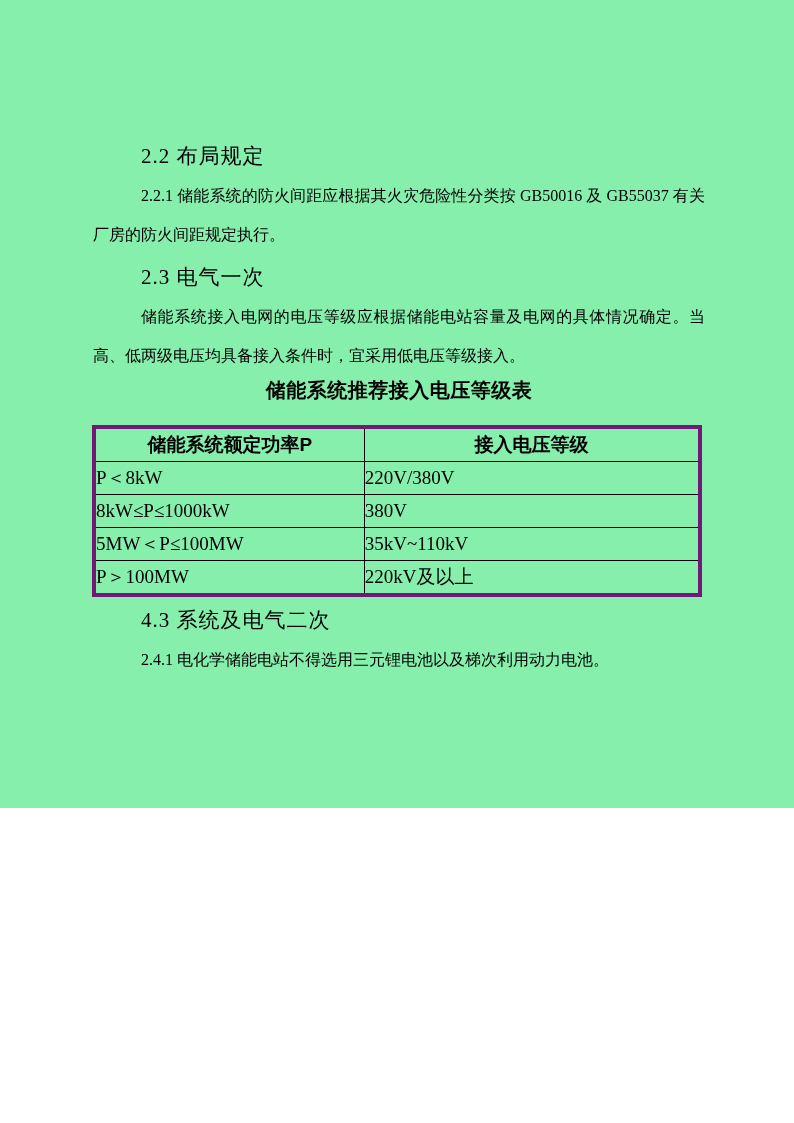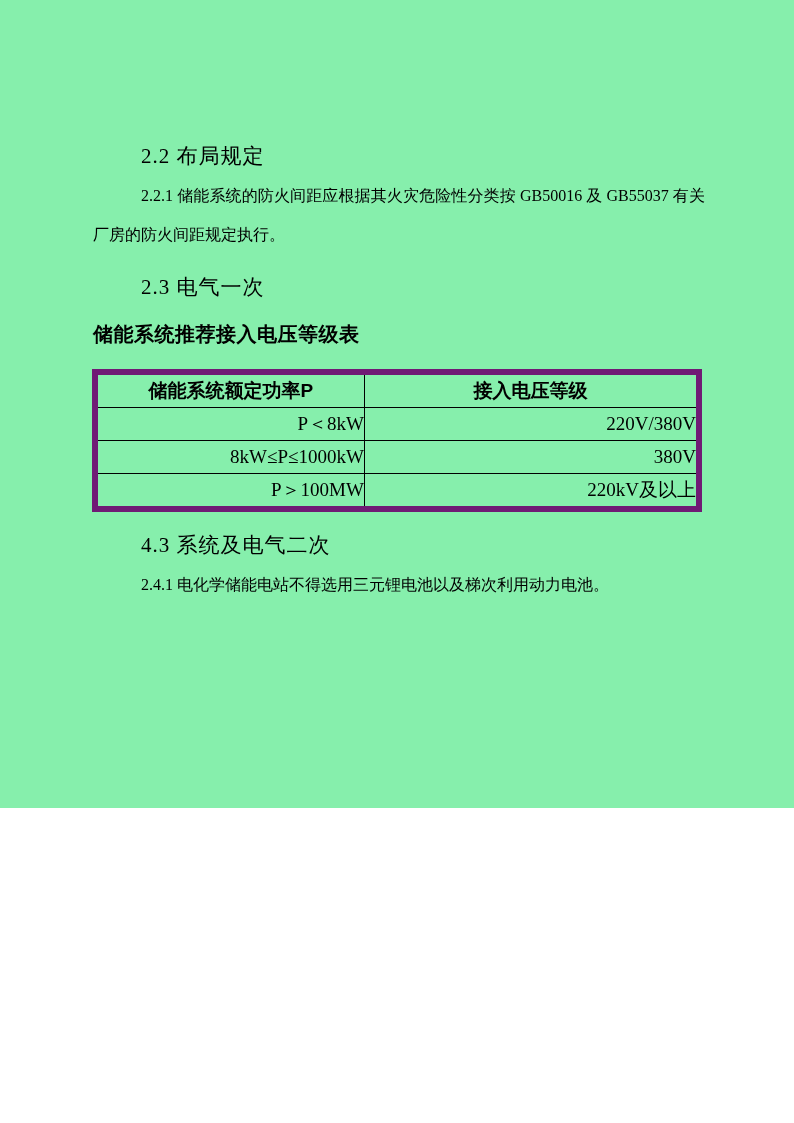--- a/index.html
+++ b/index.html
@@ -24,65 +24,65 @@
   }
   .sec-heading {
     font-size: 21px;
     line-height: 39px;
     font-weight: normal;
     margin: 0;
     padding-left: 48px;
     letter-spacing: 1px;
   }
   .sec-heading.spaced {
-    margin-top: 14px;
+    margin-top: 4px;
     font-family: Liberation Serif, serif;
   }
   .para {
     font-size: 16px;
     line-height: 39px;
     margin: 0;
     text-indent: 48px;
     text-align: justify;
     text-justify: inter-character;
   }
   .table-title {
-    margin-top: 12px;
     font-family: "Liberation Sans", "DejaVu Sans", sans-serif;
     font-weight: bold;
     font-size: 20px;
     line-height: 30px;
+    text-align: center;
     letter-spacing: 0.5px;
   }
   table.voltage-table {
     width: 610px;
     margin-top: 20px;
     margin-left: -1px;
     border-collapse: collapse;
-    border: 6px solid #701a75;
+    border: 4px solid #701a75;
     table-layout: fixed;
   }
   table.voltage-table col.c1 { width: 44.6%; }
   table.voltage-table col.c2 { width: 55.4%; }
   table.voltage-table th {
     border: 1px solid #000000;
     height: 32px;
     font-family: "Liberation Sans", "DejaVu Sans", sans-serif;
     font-weight: bold;
     font-size: 19px;
     text-align: center;
     vertical-align: middle;
     padding: 0;
   }
   table.voltage-table td {
     border: 1px solid #000000;
     height: 32px;
     font-family: "Liberation Serif", "DejaVu Serif", serif;
     font-size: 19px;
-    text-align: right;
+    text-align: left;
     vertical-align: middle;
     padding: 0;
   }
   .page-number {
     position: absolute;
     top: 1026px;
     right: 121px;
     font-size: 20px;
     line-height: 28px;
     letter-spacing: 1px;
@@ -91,20 +91,21 @@
 </head>
 <body>
 
 <div class="page">
   <div class="content">
 
     <h2 class="sec-heading">2.2 布局规定</h2>
     <p class="para">2.2.1 储能系统的防火间距应根据其火灾危险性分类按 GB50016 及 GB55037 有关厂房的防火间距规定执行。</p>
 
     <h2 class="sec-heading spaced">2.3 电气一次</h2>
+    <p class="para">储能系统接入电网的电压等级应根据储能电站容量及电网的具体情况确定。当高、低两级电压均具备接入条件时，宜采用低电压等级接入。</p>
 
     <div class="table-title">储能系统推荐接入电压等级表</div>
 
     <table class="voltage-table">
       <colgroup>
           <col class="c1">
           <col class="c2">
         </colgroup>
       <thead>
         <tr>
@@ -115,20 +116,24 @@
       <tbody>
         <tr>
           <td>P＜8kW</td>
           <td>220V/380V</td>
         </tr>
         <tr>
           <td>8kW≤P≤1000kW</td>
           <td>380V</td>
         </tr>
         <tr>
+          <td>5MW＜P≤100MW</td>
+          <td>35kV~110kV</td>
+        </tr>
+        <tr>
           <td>P＞100MW</td>
           <td>220kV及以上</td>
         </tr>
       </tbody>
     </table>
 
     <h2 class="sec-heading spaced">4.3 系统及电气二次</h2>
     <p class="para">2.4.1 电化学储能电站不得选用三元锂电池以及梯次利用动力电池。</p>
 
   </div>

